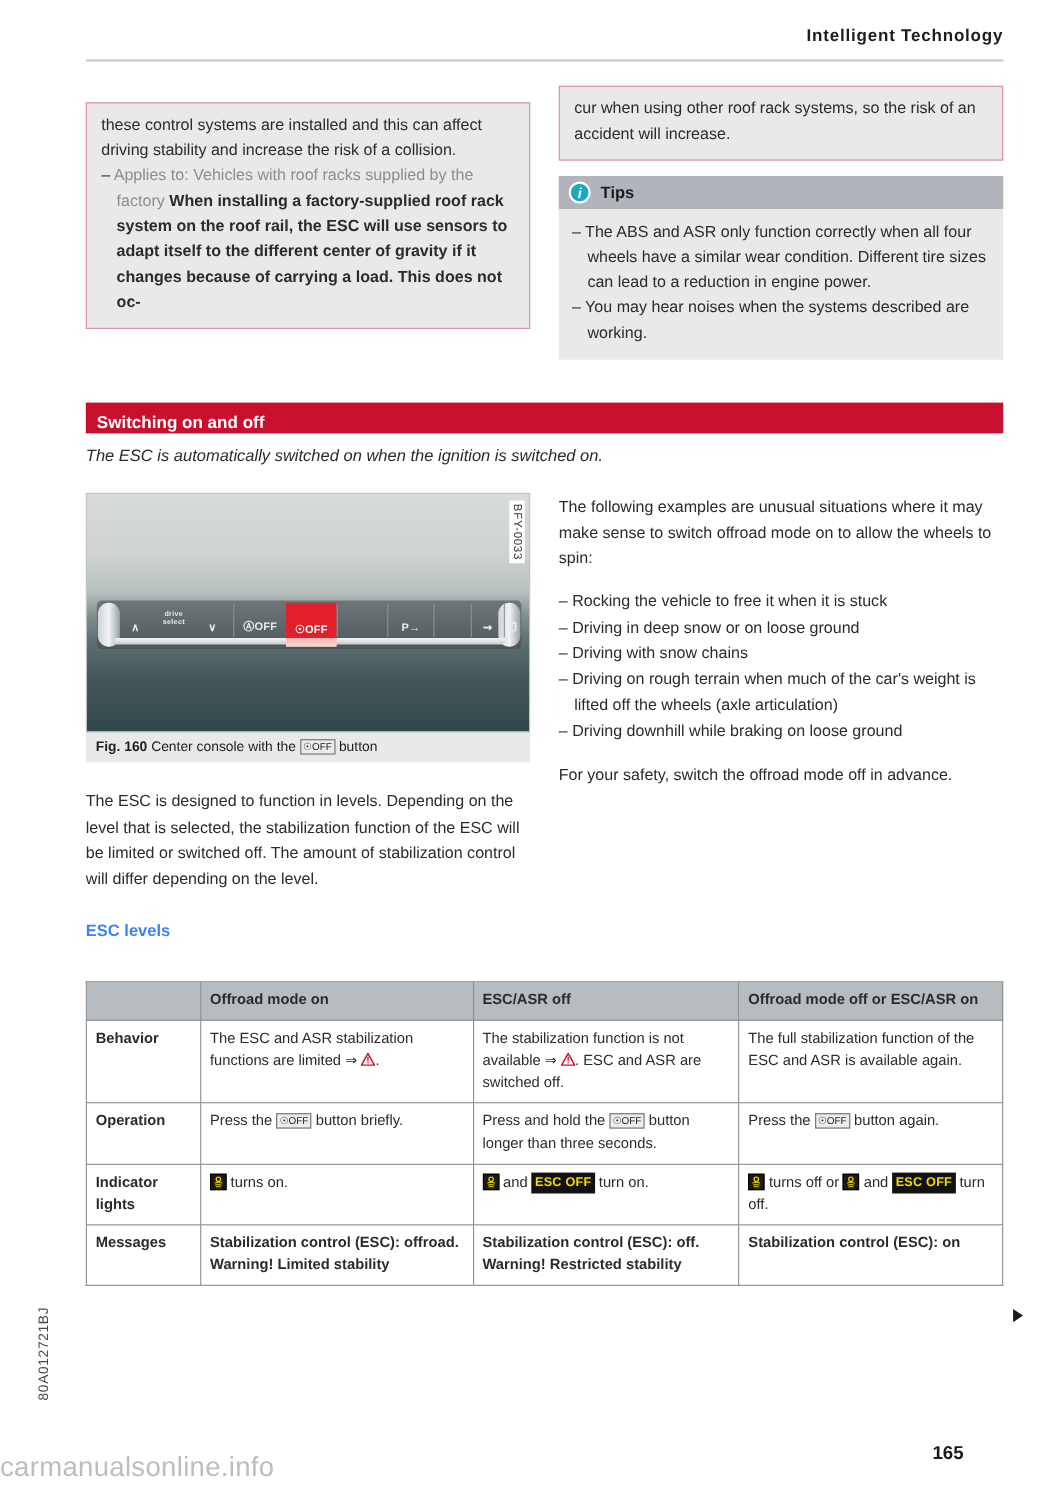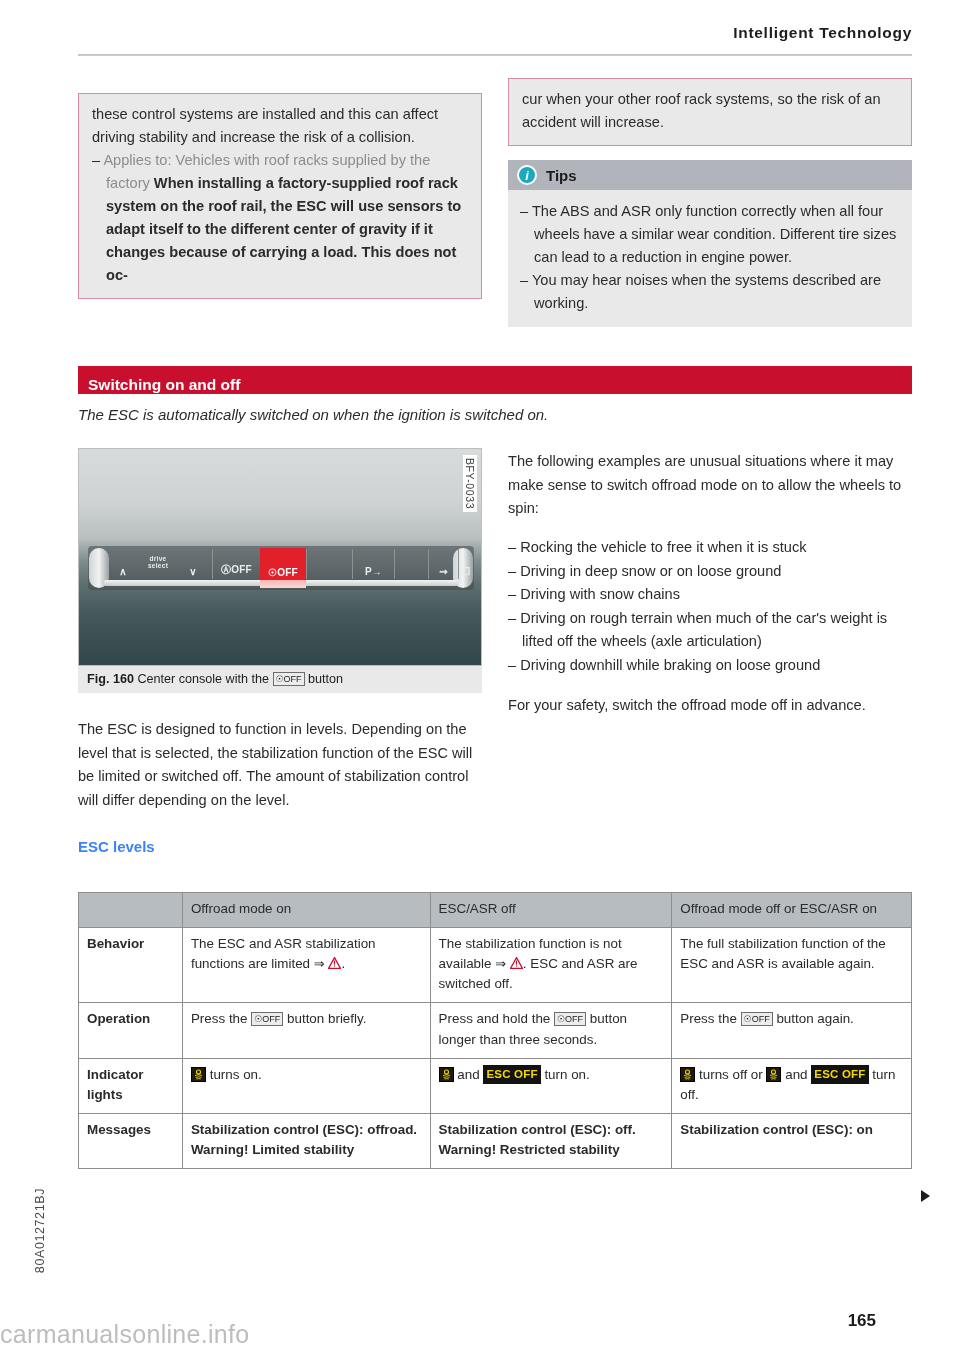--- a/index.html
+++ b/index.html
@@ -152,21 +152,21 @@
   table.esc {
     position: absolute; left: 78px; top: 892px; width: 834px;
     border-collapse: collapse;
     font-size: 13.4px; line-height: 1.5;
   }
   table.esc th, table.esc td {
     border: 1px solid #8e8e8e;
     vertical-align: top;
     padding: 6px 8px 8px 8px;
   }
-  table.esc thead th { background: #b7bcc1; font-weight: normal; text-align: left; }
+  table.esc thead th { background: #b7bcc1; font-weight: bold; text-align: left; }
   table.esc thead th.blank { background: #b7bcc1; }
   table.esc td.rowhead { font-weight: bold; width: 104px; }
   table.esc col.c0 { width: 104px; }
   table.esc col.c1 { width: 248px; }
   table.esc col.c2 { width: 242px; }
   table.esc col.c3 { width: 240px; }
 
   .warn-tri {
     display: inline-block; width: 13px; height: 12px; position: relative;
     vertical-align: -1px;
@@ -225,21 +225,21 @@
           <span>–</span>
           <span class="greyital">Applies to: Vehicles with roof racks supplied by the factory</span>
           <span class="boldtxt">When installing a factory-supplied roof rack system on the roof rail, the ESC will use sensors to adapt itself to the different center of gravity if it changes because of carrying a load. This does not oc-</span>
         </span>
       </p>
     </div>
   </div>
 
   <div class="col-right" style="top:78px;">
     <div class="warnbox">
-      <p>cur when your other roof rack systems, so the risk of an accident will increase.</p>
+      <p>cur when using other roof rack systems, so the risk of an accident will increase.</p>
     </div>
     <div class="tipbox" style="margin-top:14px;">
       <div class="tiphead">
         <span class="i-icon">i</span>
         <span class="label">Tips</span>
       </div>
       <div class="tipbody">
         <p>
             <span class="hang">– <span>The ABS and ASR only function correctly when all four wheels have a similar wear condition. Different tire sizes can lead to a reduction in engine power.</span></span>
           </p>

